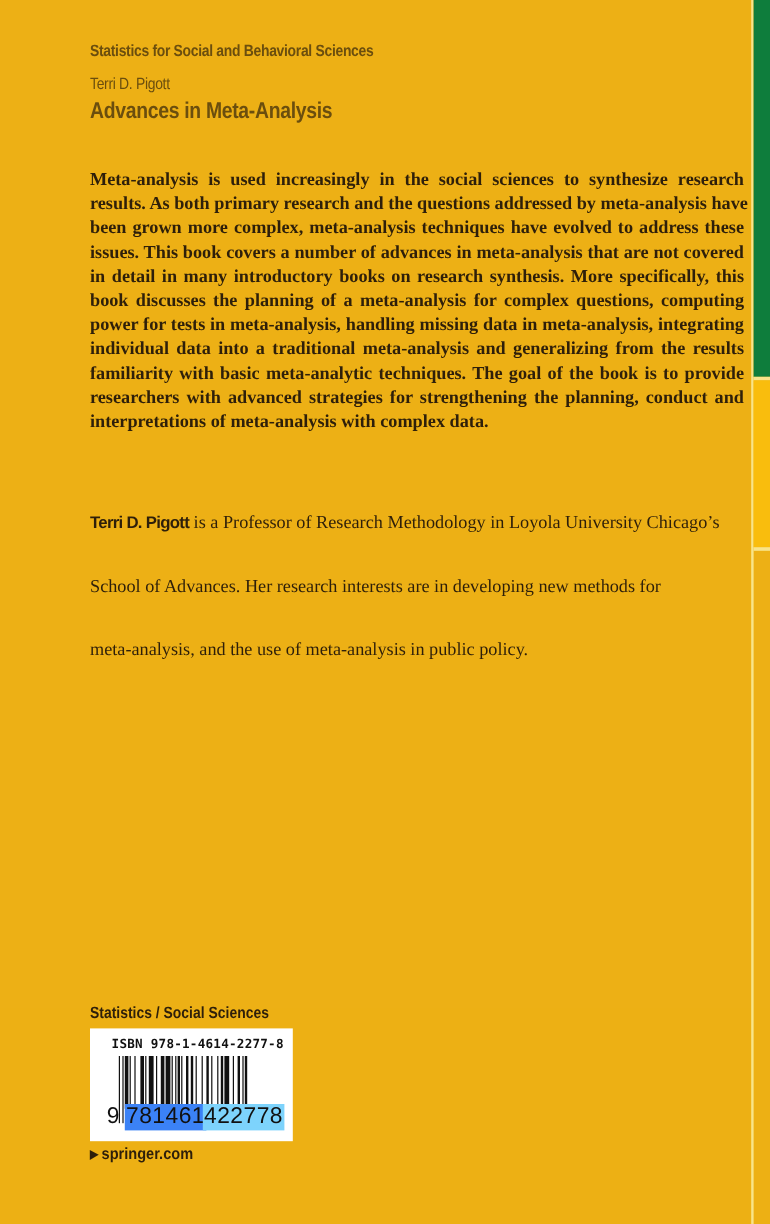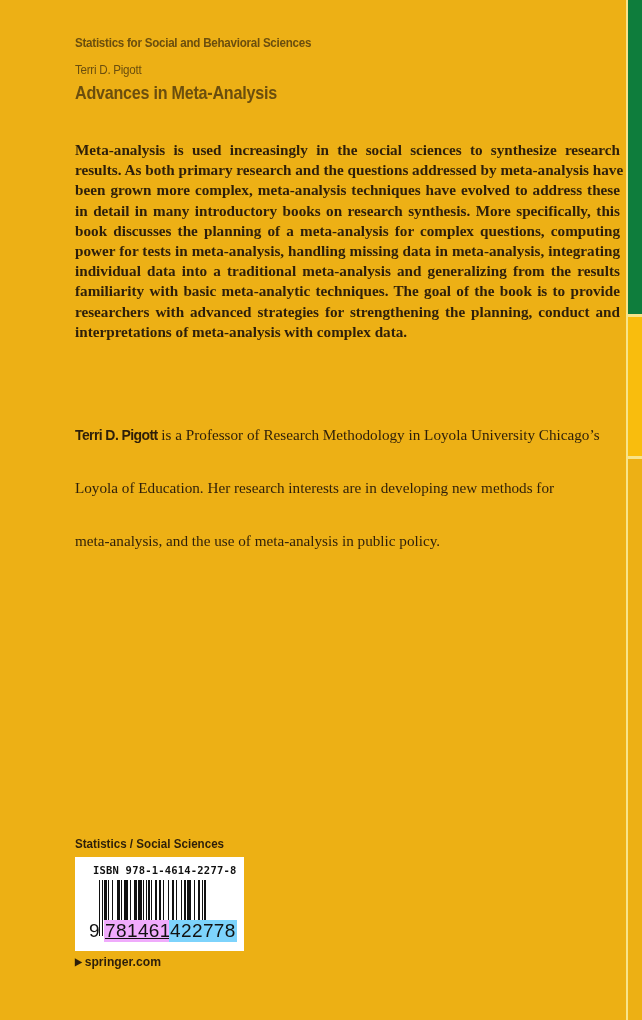--- a/index.html
+++ b/index.html
@@ -67,21 +67,21 @@
     }
     .bars { position: absolute; left: 24px; top: 23px; width: 135px; height: 52px; }
     .bars span { position: absolute; top: 0; background: #111; }
     .bars span.long { height: 56px; }
     .bars span.short { height: 44px; }
     .ean-text {
       position: absolute; left: 14px; top: 63px;
       font-family: "Liberation Sans", sans-serif; font-size: 19px; color: #111; white-space: nowrap;
     }
     .ean-text .lead { position: absolute; left: 0; top: 0; }
-    .ean-text .g1 { position: absolute; left: 15px; top: 0; background: #f0abfc; padding: 0 1px; letter-spacing: 0.4px; text-decoration: underline; }
+    .ean-text .g1 { position: absolute; left: 15px; top: 0; background: #3b82f6; padding: 0 1px; letter-spacing: 0.4px; }
     .ean-text .g2 { position: absolute; left: 80px; top: 0; background: #7dd3fc; padding: 0 1px; letter-spacing: 0.4px; }
     .springer {
       position: absolute; left: 75px; top: 954px;
       font-family: "Liberation Sans", sans-serif; font-size: 13.5px; font-weight: bold; color: #2E1F0A;
       white-space: nowrap; transform: scaleX(0.9); transform-origin: left top;
     }
     .springer .arrow { font-size: 10px; margin-right: 3px; position: relative; top: -1px; }
   </style>
 </head>
 <body>
@@ -94,32 +94,33 @@
   <div class="spine-hline2"></div>
 
   <div class="series sans-cond">Statistics for Social and Behavioral Sciences</div>
   <div class="author sans-cond">Terri D. Pigott</div>
   <div class="title sans-cond">Advances in Meta-Analysis</div>
 
   <div class="body-text">
     <span class="line">Meta-analysis is used increasingly in the social sciences to synthesize research</span>
     <span class="line">results. As both primary research and the questions addressed by meta-analysis have</span>
     <span class="line">been grown more complex, meta-analysis techniques have evolved to address these</span>
+    <span class="line">issues. This book covers a number of advances in meta-analysis that are not covered</span>
     <span class="line">in detail in many introductory books on research synthesis. More specifically, this</span>
     <span class="line">book discusses the planning of a meta-analysis for complex questions, computing</span>
     <span class="line">power for tests in meta-analysis, handling missing data in meta-analysis, integrating</span>
     <span class="line">individual data into a traditional meta-analysis and generalizing from the results</span>
     <span class="line">familiarity with basic meta-analytic techniques. The goal of the book is to provide</span>
     <span class="line">researchers with advanced strategies for strengthening the planning, conduct and</span>
     <span class="line last">interpretations of meta-analysis with complex data.</span>
   </div>
 
   <div class="bio">
     <span class="line"><span class="name">Terri D. Pigott</span><span> is a Professor of Research Methodology in Loyola University Chicago’s</span></span>
-    <span class="line">Loyola of Education. Her research interests are in developing new methods for</span>
+    <span class="line">School of Advances. Her research interests are in developing new methods for</span>
     <span class="line">meta-analysis, and the use of meta-analysis in public policy.</span>
   </div>
 
   <div class="category">Statistics / Social Sciences</div>
 
   <div class="barcode-box">
     <div class="isbn-text">ISBN 978-1-4614-2277-8</div>
     <div class="bars" id="bars">
         <span class="long" style="left: 0px; width: 1.3px;"></span>
         <span class="long" style="left: 2.6px; width: 1.3px;"></span>

